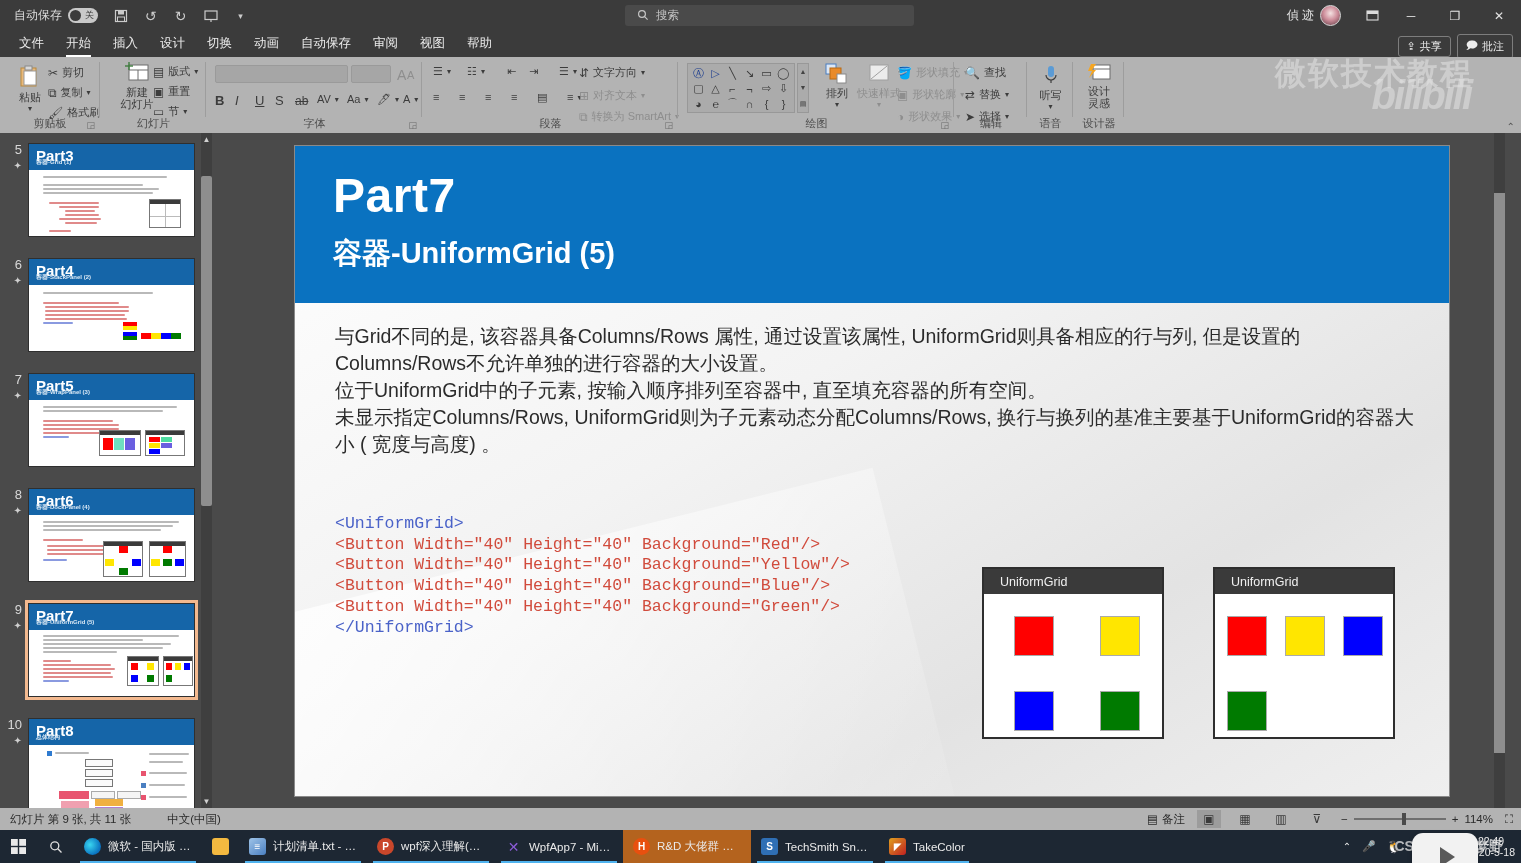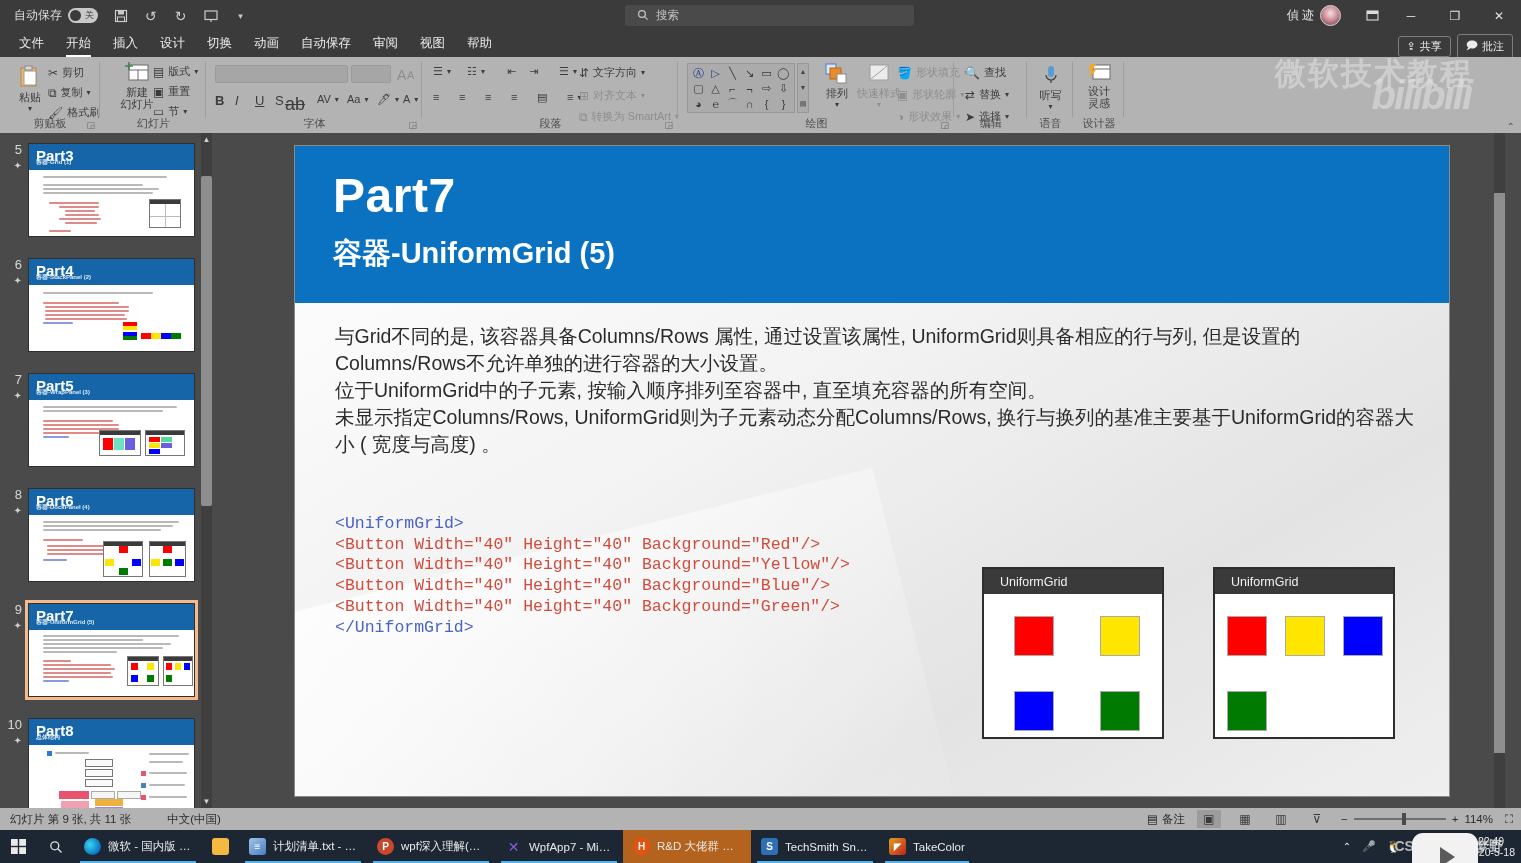--- a/index.html
+++ b/index.html
@@ -395,21 +395,21 @@
 
     <div class="grp" style="left:207px; width:215px;">
       <div class="fontbox" style="left:8px; top:8px; width:133px; height:18px;"></div>
       <div class="fontbox" style="left:144px; top:8px; width:40px; height:18px;"></div>
       <div class="smallbtn dis" style="left:190px; top:10px; font-size:14px;">A</div>
       <div class="smallbtn dis" style="left:200px; top:12px; font-size:11px;">A</div>
       <div class="smallbtn" style="left:8px; top:36px; font-weight:700; font-size:13px;">B</div>
       <div class="smallbtn" style="left:28px; top:36px; font-style:italic; font-size:13px;">I</div>
       <div class="smallbtn" style="left:48px; top:36px; text-decoration:underline; font-size:13px;">U</div>
       <div class="smallbtn" style="left:68px; top:36px; font-size:13px;">S</div>
-      <div class="smallbtn" style="left:78px; top:37px; text-decoration:line-through; font-size:18px;">ab</div>
+      <div class="smallbtn" style="left:88px; top:37px; text-decoration:line-through; font-size:12px;">ab</div>
       <div class="smallbtn" style="left:110px; top:36px; font-size:11px;">AV<span style="font-size:8px;">▾</span></div>
       <div class="smallbtn" style="left:140px; top:36px; font-size:11px;">Aa<span style="font-size:8px;">▾</span></div>
       <div class="smallbtn" style="left:170px; top:36px; font-size:11px;">🖊<span style="font-size:8px;">▾</span></div>
       <div class="smallbtn" style="left:196px; top:36px; font-size:11px;">A<span style="font-size:8px;">▾</span></div>
       <div class="glabel">字体</div>
       <div class="dlg">◲</div>
       <div class="gsep"></div>
     </div>
 
     <div class="grp" style="left:423px; width:255px;">

